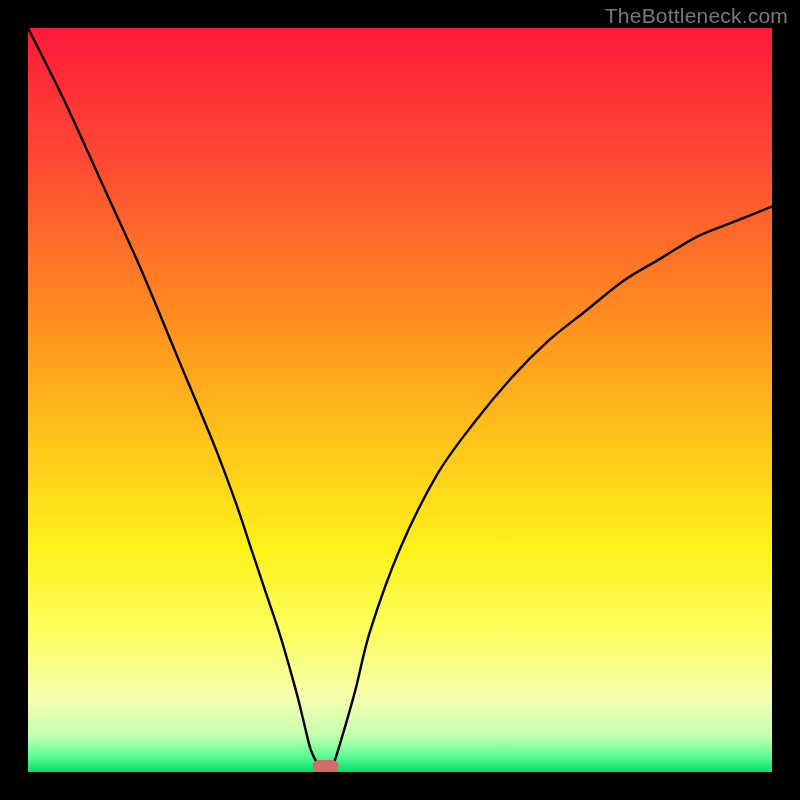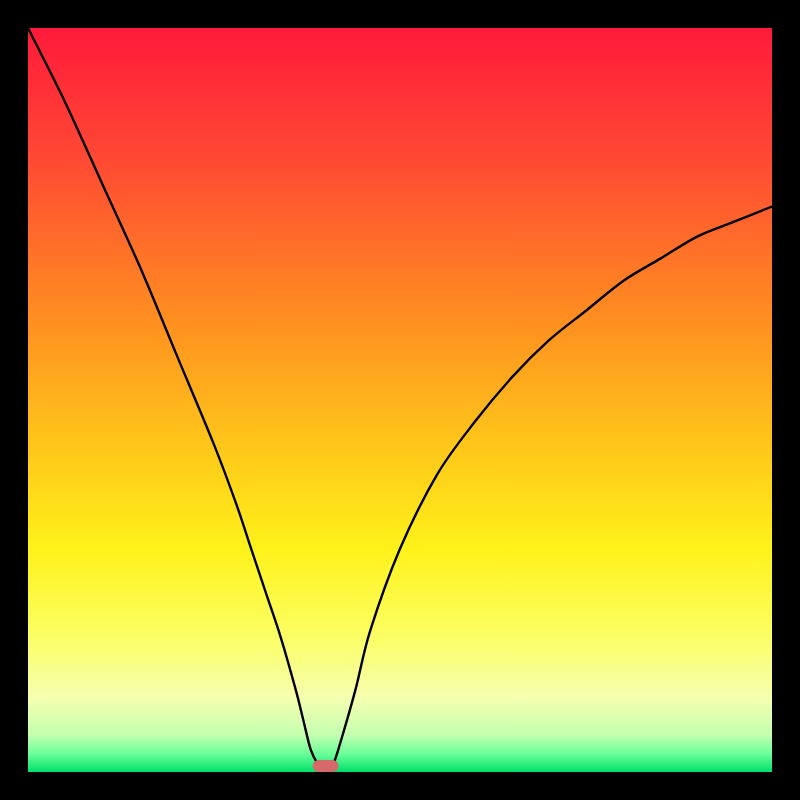--- a/index.html
+++ b/index.html
@@ -31,20 +31,21 @@
     font-size: 21px;
     font-weight: 500;
     letter-spacing: 0.2px;
   }
   svg { display: block; }
 </style>
 </head>
 <body>
 
 <div class="frame">
+  <div class="watermark">TheBottleneck.com</div>
   <div class="plot">
     <svg id="chart-svg" width="744" height="744" viewBox="0 0 744 744">
         <defs>
           <linearGradient id="bg-grad" x1="0" y1="0" x2="0" y2="1">
             <stop offset="0%" stop-color="#ff1a3a"></stop>
             <stop offset="18%" stop-color="#ff4a33"></stop>
             <stop offset="38%" stop-color="#ff8b21"></stop>
             <stop offset="55.00000000000001%" stop-color="#ffc31a"></stop>
             <stop offset="70%" stop-color="#fff21a"></stop>
             <stop offset="82%" stop-color="#fbff66"></stop>

